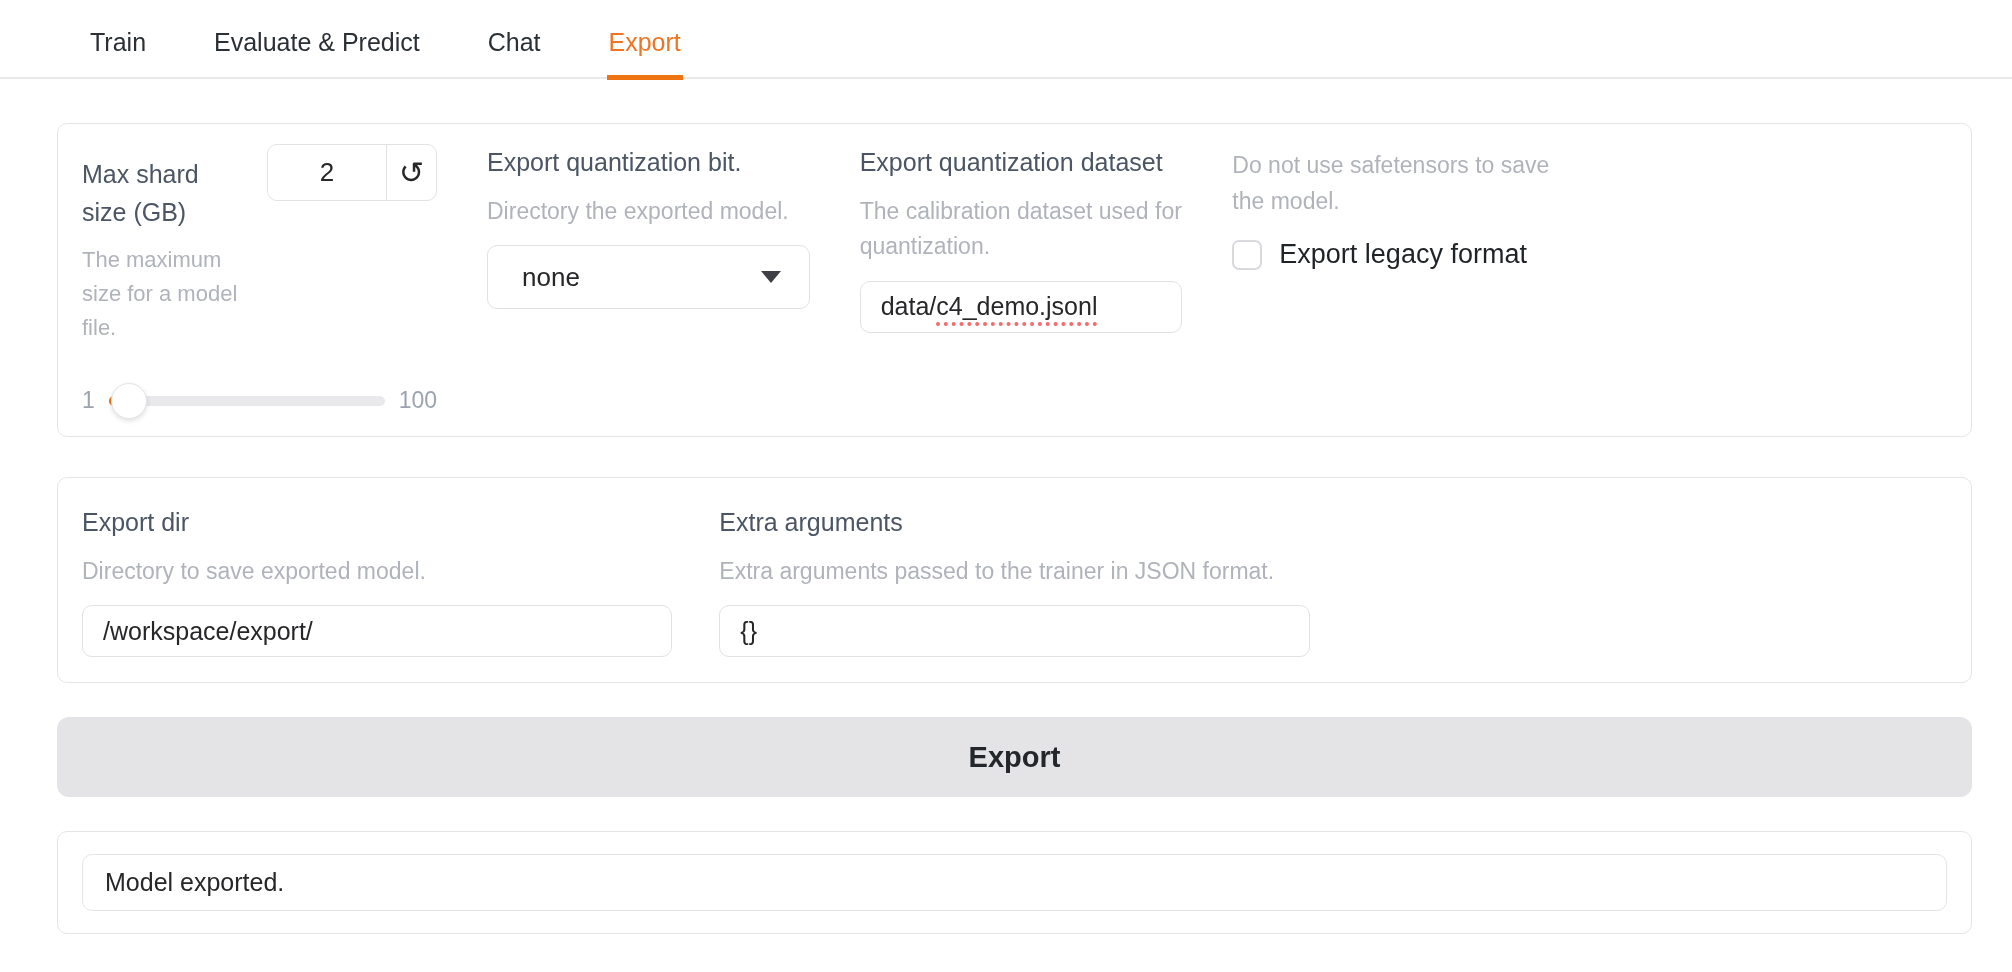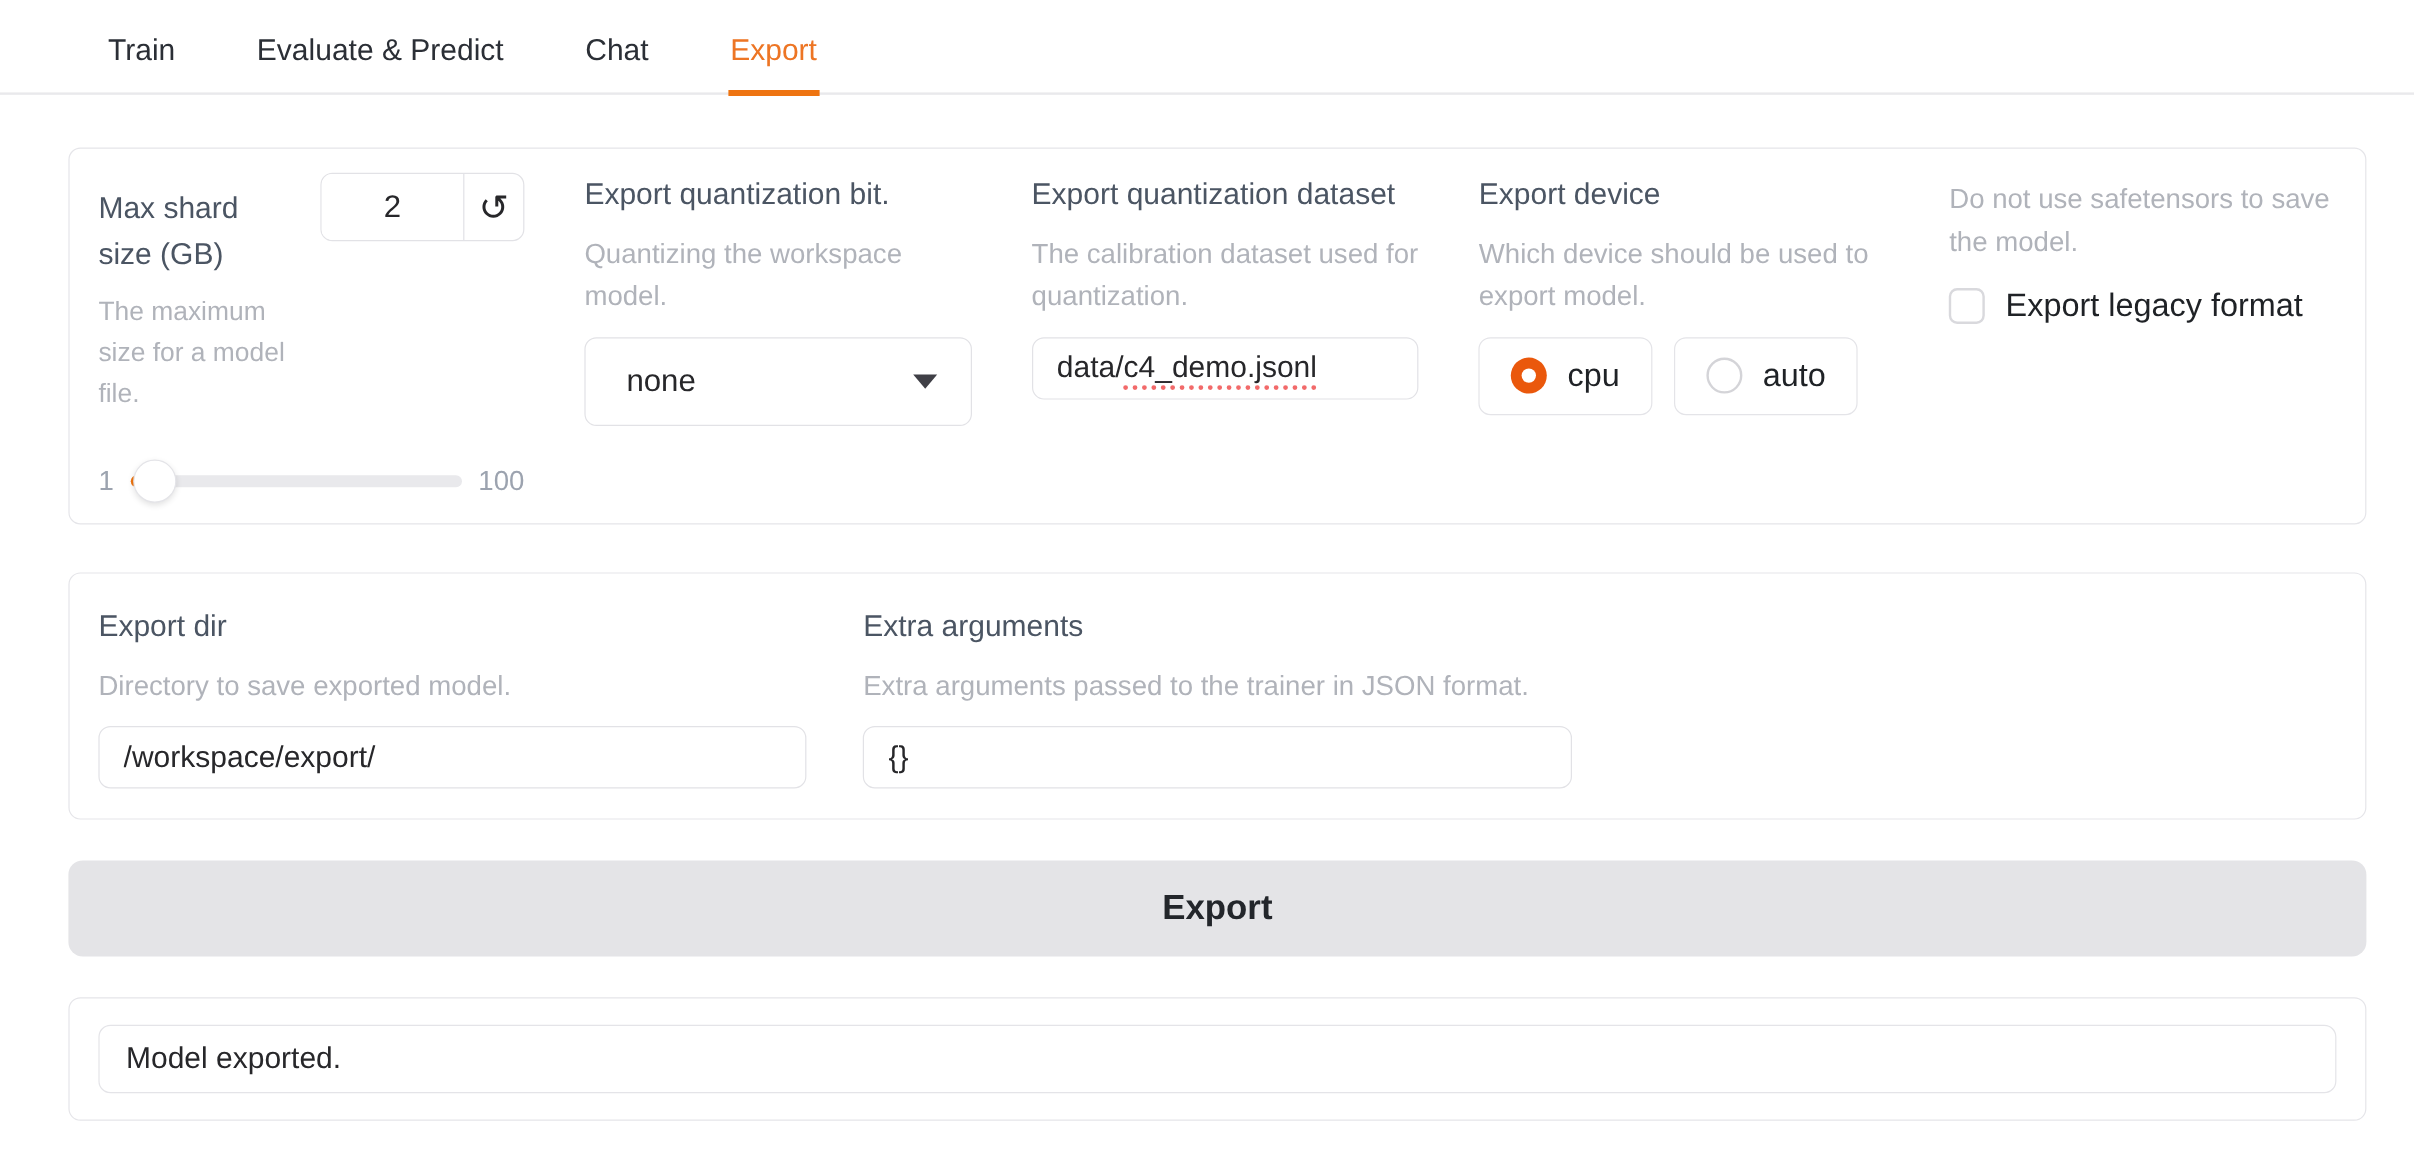--- a/index.html
+++ b/index.html
@@ -38,21 +38,21 @@
   .slider-row { display: flex; align-items: center; gap: 14px; margin-top: 42px; }
   .slider-row .minmax { font-size: 23px; color: #9ca3af; }
   .track { position: relative; flex: 1; height: 10px; background: #e9e9ec; border-radius: 5px; }
   .track .fill { position: absolute; left: 0; top: 0; height: 10px; width: 14px;
     background: #f0750f; border-radius: 5px 0 0 5px; }
   .thumb { position: absolute; left: 2px; top: 50%; transform: translateY(-50%);
     width: 36px; height: 36px; background: #fff; border: 1px solid #e4e4e8;
     border-radius: 50%; box-shadow: 0 2px 5px rgba(0,0,0,.12); cursor: pointer; }
 
   
-  .dropdown { margin-top: 16px; height: 74px; border: 1px solid #e2e2e6; border-radius: 10px;
+  .dropdown { margin-top: 16px; height: 64px; border: 1px solid #e2e2e6; border-radius: 10px;
     display: flex; align-items: center; padding: 0 28px 0 34px; cursor: pointer; background: #fff; }
   .dropdown .val { flex: 1; font-size: 26px; color: #27272a; }
   .tri-down { width: 0; height: 0; border-left: 10px solid transparent;
     border-right: 10px solid transparent; border-top: 12px solid #3f3f46; }
 
   
   .textinput { margin-top: 16px; height: 52px; width: 100%; border: 1px solid #e2e2e6;
     border-radius: 10px; padding: 0 20px; font-size: 25px; font-family: inherit;
     color: #27272a; outline: none; background: #fff; display: flex; align-items: center; }
   input.textinput { display: block; line-height: 74px; }
@@ -116,50 +116,36 @@
         <div class="track">
           <div class="fill"></div>
           <div class="thumb"></div>
         </div>
         <span class="minmax">100</span>
       </div>
     </div>
 
     <div>
       <div class="field-label">Export quantization bit.</div>
-      <div class="field-info">Quantizing the workspace model.</div>
+      <div class="field-info">Directory the exported model.</div>
       <div class="dropdown">
         <span class="val">none</span>
         <span class="tri-down"></span>
       </div>
     </div>
 
     <div>
       <div class="field-label">Export quantization dataset</div>
       <div class="field-info">The calibration dataset used for quantization.</div>
       <div class="textinput">
           <span>data/</span>
           <span class="marked">c4_demo.jsonl</span>
         </div>
     </div>
 
-    <div>
-      <div class="field-label">Export device</div>
-      <div class="field-info">Which device should be used to export model.</div>
-      <div class="radio-row">
-        <div class="radio-opt">
-          <span class="radio-circle on"></span>
-          <span class="radio-label">cpu</span>
-        </div>
-        <div class="radio-opt">
-          <span class="radio-circle off"></span>
-          <span class="radio-label">auto</span>
-        </div>
-      </div>
-    </div>
 
     <div>
       <div class="field-info" style="margin-top:4px">Do not use safetensors to save the model.</div>
       <div class="check-row">
         <span class="checkbox"></span>
         <span class="check-label">Export legacy format</span>
       </div>
     </div>
 
   </div>

